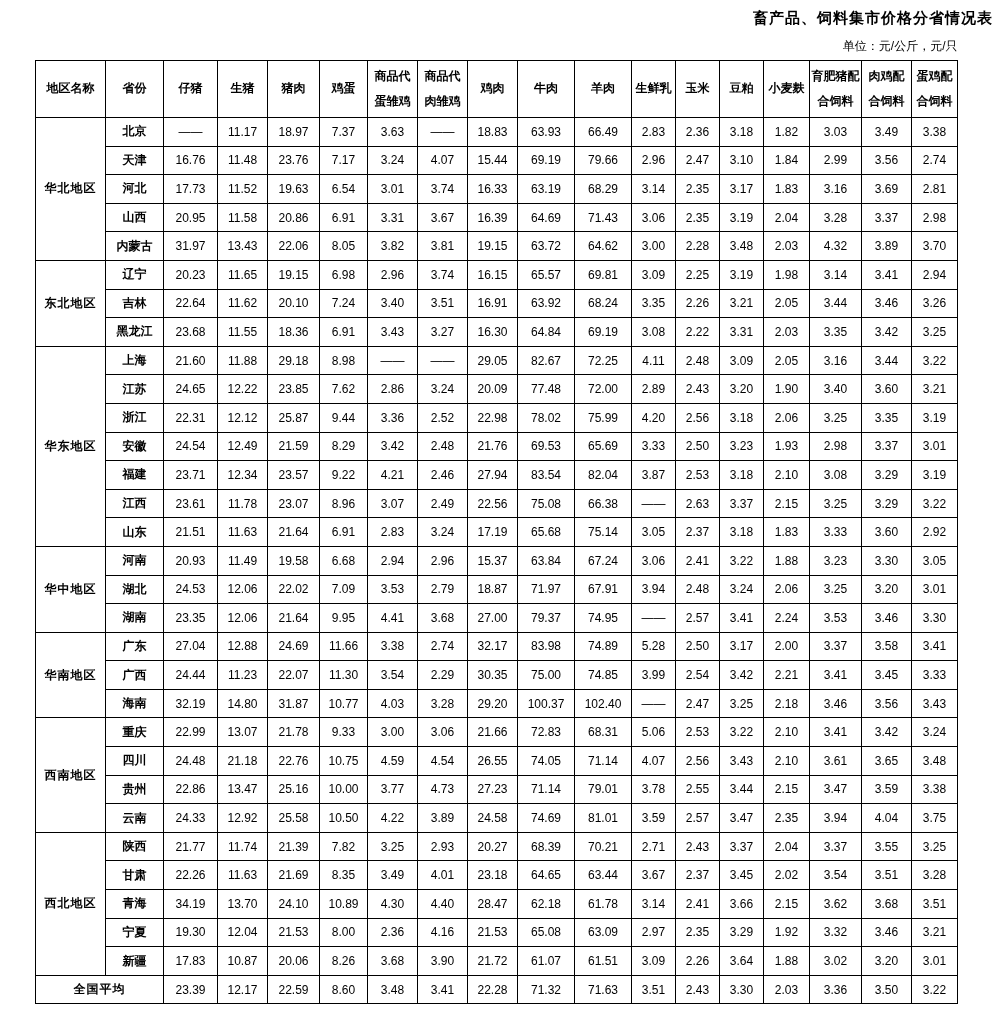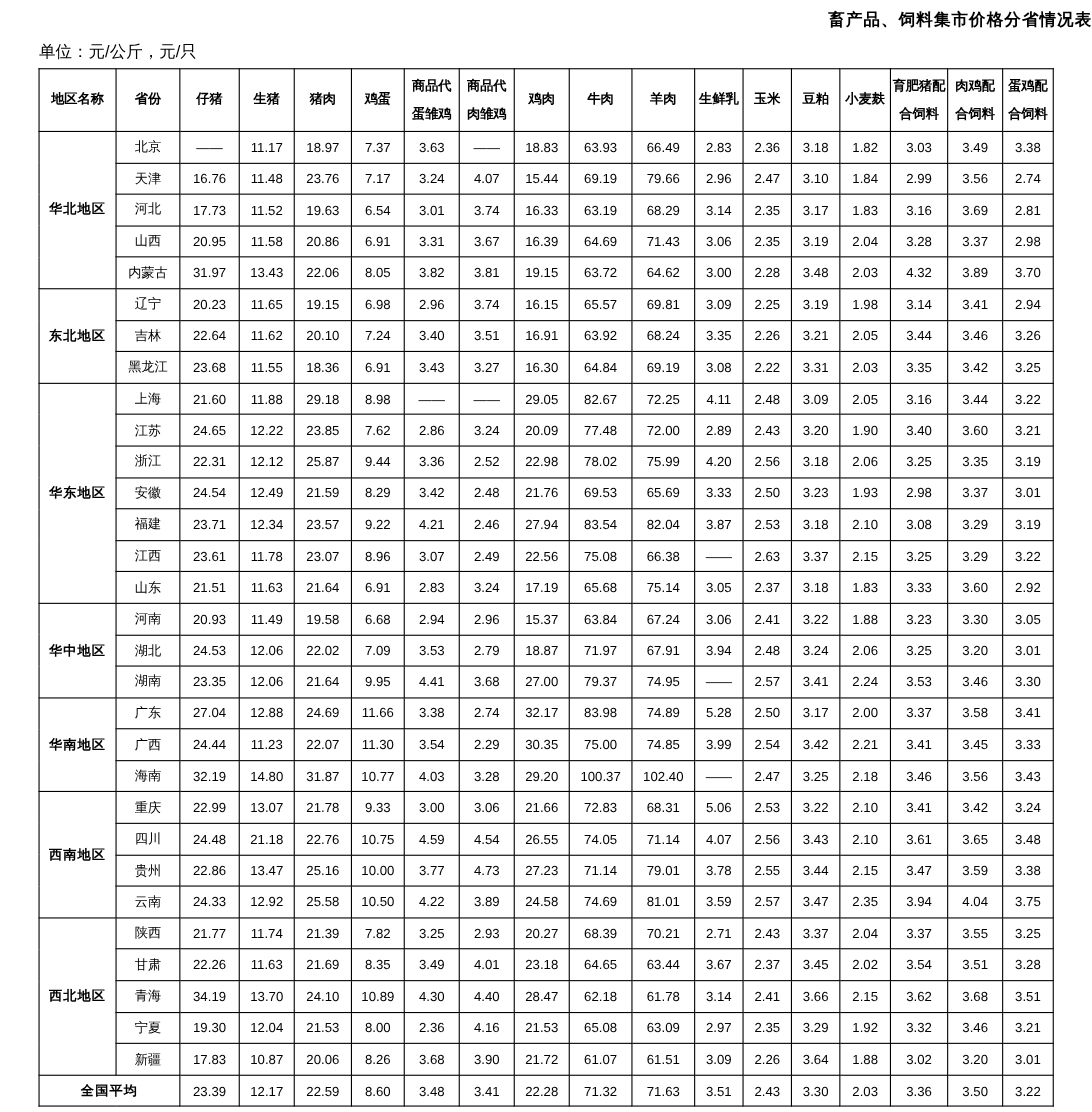--- a/index.html
+++ b/index.html
@@ -1,26 +1,26 @@
 <!DOCTYPE html>
 <html><head>
 <meta charset="utf-8">
 <style>
   html,body{margin:0;padding:0;background:#ffffff;color:#000;
     font-family:"Liberation Sans","DejaVu Sans",sans-serif;}
   .page{width:993px;height:1011px;background:#fff;overflow:hidden;}
   .title{padding-top:9px;text-align:right;font-size:15px;font-weight:bold;letter-spacing:1px;}
-  .unit-note{width:922px;margin:10px auto 5px auto;text-align:left;font-size:15px;}
+  .unit-note{width:922px;margin:10px auto 5px auto;text-align:right;font-size:12px;}
   table.price-table{width:922px;margin:0 auto;border-collapse:collapse;table-layout:fixed;}
   .price-table th,.price-table td{
     border:1px solid #000;text-align:center;vertical-align:middle;
     font-size:12px;padding:0 1px;height:27.6px;overflow:hidden;}
   .price-table th{font-weight:bold;height:56px;line-height:2.1;margin-top:32px;}
   td.region-cell{font-weight:bold;letter-spacing:1px;}
-  td.province-cell{font-weight:normal;}
+  td.province-cell{font-weight:bold;}
   td.footer-label{font-weight:bold;letter-spacing:1px;text-align:center;}
 </style>
 </head>
 <body>
 
 <div class="page">
   <div class="title">畜产品、饲料集市价格分省情况表</div>
   <div class="unit-note">单位：元/公斤，元/只</div>
   <table class="price-table">
     <colgroup>

